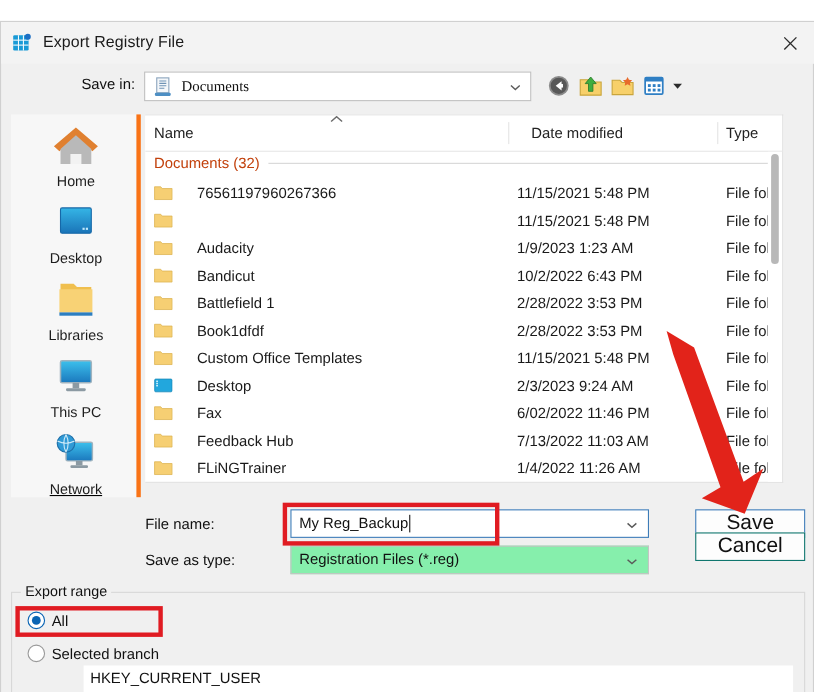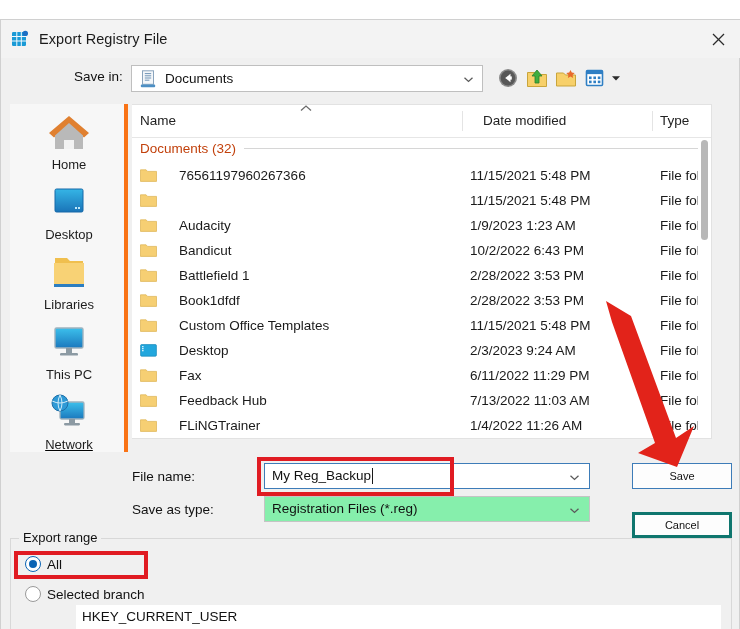--- a/index.html
+++ b/index.html
@@ -57,21 +57,21 @@
   }
   .savein-combo {
     position: absolute; left: 130px; top: 45px;
     width: 352px; height: 27px;
     background: #ffffff;
     border: 1px solid #bfbfbf;
     display: flex; align-items: center;
   }
   .savein-combo .doc-ico { margin-left: 8px; width: 16px; height: 18px; display:block;}
   .savein-combo .val {
-    margin-left: 9px; font-size: 13.5px; color: #111;
+    margin-left: 9px; font-size: 13.5px; color: #111; font-family: Liberation Serif, serif;
   }
   .savein-combo .chev {
     position: absolute; right: 8px; top: 8px;
     width: 11px; height: 11px;
   }
   .chev-path { stroke: #5a5a5a; stroke-width: 1.3; fill: none; }
 
   .toolbar {
     position: absolute; left: 496px; top: 45px;
     height: 26px; display: flex; align-items: center; gap: 7px;
@@ -203,29 +203,29 @@
   .st-combo .val {
     position: absolute; left: 7px; top: 4px;
     font-size: 13.5px; color: #111;
   }
 
   .btn {
     position: absolute;
     width: 100px; height: 26px;
     background: #fdfdfd;
     display: flex; align-items: center; justify-content: center;
-    font-size: 11px; color: #111;
+    font-size: 19px; color: #111;
   }
   .btn-save {
     left: 631px; top: 443px;
     border: 1px solid #3d7cb8;
   }
   .btn-cancel {
-    left: 631px; top: 492px;
-    border: 3px solid #0f766e;
+    left: 631px; top: 464px;
+    border: 1px solid #0f766e;
   }
 
   
   .group {
     position: absolute; left: 9px; top: 518px;
     width: 722px; height: 103px;
     border: 1px solid #d8d8d8;
   }
   .group-legend {
     position: absolute; left: 8px; top: -9px;
@@ -548,21 +548,21 @@
         </div>
         <div class="row">
           <span class="nm">
             <span>
               <svg class="folder-ico" viewBox="0 0 17 15">
                 <path d="M0.5 1.8 h5.6 l1.4 1.6 h9 v10 h-16 z" fill="#f6cf73" stroke="#dcb24f" stroke-width="0.7"></path>
               </svg>
             </span>
             <span>Fax</span>
           </span>
-          <span class="dt">6/11/2022 11:29 PM</span>
+          <span class="dt">6/02/2022 11:46 PM</span>
           <span class="tp">File fold</span>
         </div>
         <div class="row">
           <span class="nm">
             <span>
               <svg class="folder-ico" viewBox="0 0 17 15">
                 <path d="M0.5 1.8 h5.6 l1.4 1.6 h9 v10 h-16 z" fill="#f6cf73" stroke="#dcb24f" stroke-width="0.7"></path>
               </svg>
             </span>
             <span>Feedback Hub</span>

